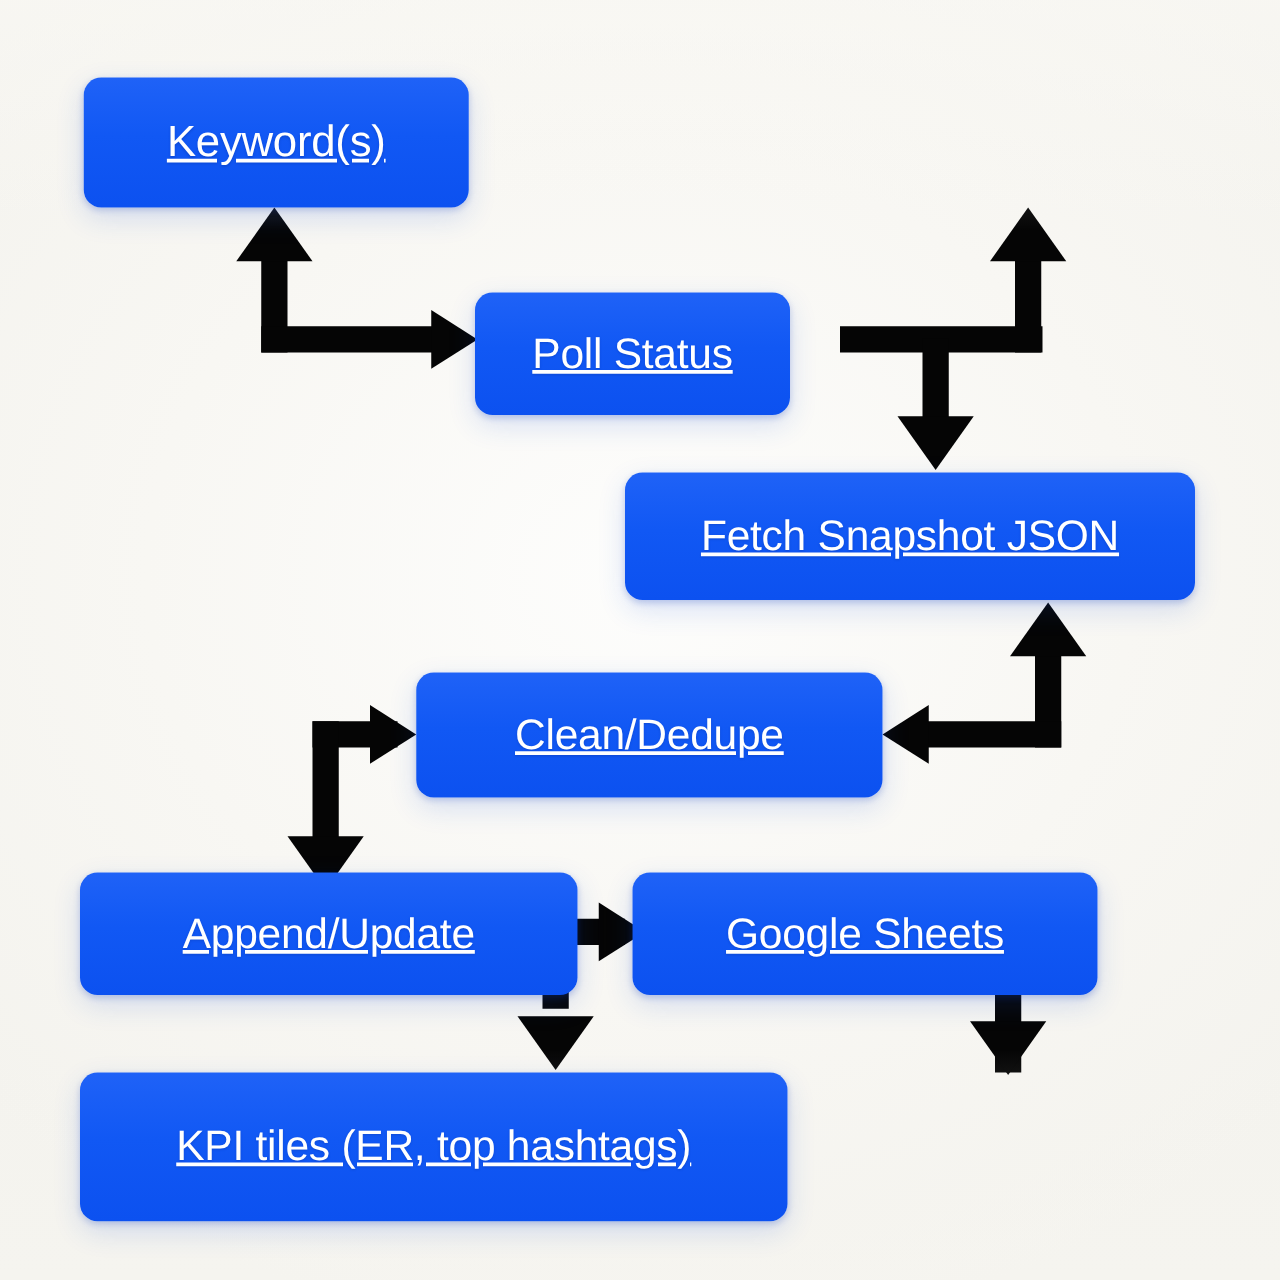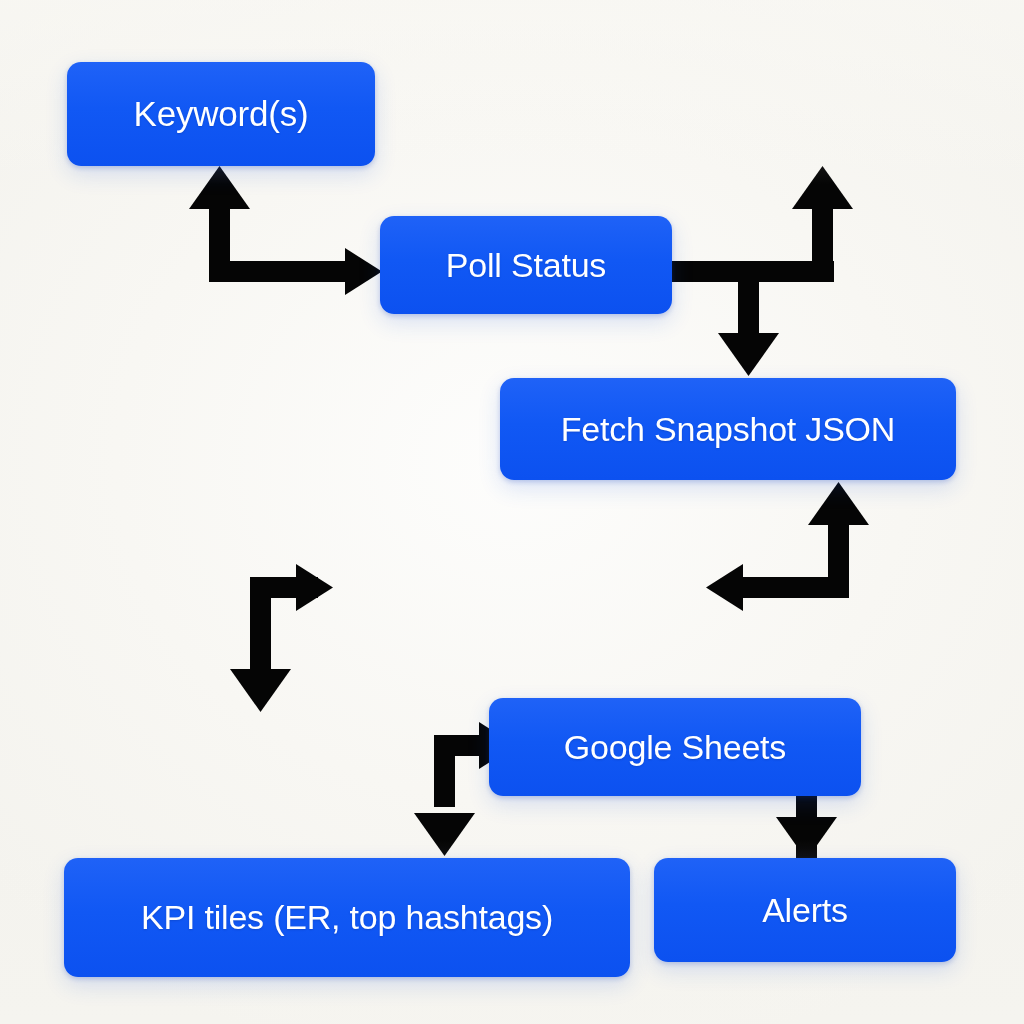--- a/index.html
+++ b/index.html
@@ -53,30 +53,31 @@
       0 2px 5px rgba(20, 60, 180, 0.22),
       0 8px 22px rgba(30, 90, 220, 0.16);
     text-shadow: 0 1px 2px rgba(0, 30, 110, 0.22);
     z-index: 3;
     user-select: none;
   }
   .node .node-label {
     display: block;
     padding: 0 14px;
     white-space: nowrap;
+    text-decoration: underline;
   }
 
   
   #node-keyword        { left: 67px;  top: 62px;  width: 308px; height: 104px; font-size: 35px; }
   #node-create-job     { left: 463px; top: 62px;  width: 493px; height: 104px; font-size: 35px; }
-  #node-poll-status    { left: 380px; top: 216px; width: 292px; height: 98px;  font-size: 34px; }
+  #node-poll-status    { left: 380px; top: 234px; width: 252px; height: 98px;  font-size: 34px; }
   #node-fetch-json     { left: 500px; top: 378px; width: 456px; height: 102px; font-size: 34px; text-align: right; }
   #node-clean-dedupe   { left: 333px; top: 538px; width: 373px; height: 100px; font-size: 34px; }
   #node-append-update  { left: 64px;  top: 698px; width: 398px; height: 98px;  font-size: 34px; }
-  #node-google-sheets  { left: 489px; top: 698px; width: 372px; height: 98px;  font-size: 34px; }
+  #node-google-sheets  { left: 506px; top: 698px; width: 372px; height: 98px;  font-size: 34px; }
   #node-kpi-tiles      { left: 64px;  top: 858px; width: 566px; height: 119px; font-size: 34px; }
   #node-alerts         { left: 654px; top: 858px; width: 302px; height: 104px; font-size: 34px; }
 </style>
 </head>
 <body>
 
 <div id="canvas">
 
   <svg class="arrow-layer" viewBox="0 0 1024 1024" width="1024" height="1024" aria-hidden="true">
     <defs>
@@ -143,27 +144,30 @@
 
 
   <div class="node" id="node-poll-status">
     <span class="node-label">Poll Status</span>
   </div>
 
   <div class="node" id="node-fetch-json">
     <span class="node-label">Fetch Snapshot JSON</span>
   </div>
 
+  <div class="node" id="node-clean-dedupe">
+    <span class="node-label">Clean/Dedupe</span>
+  </div>
 
+  <div class="node" id="node-append-update">
+    <span class="node-label">Append/Update</span>
+  </div>
 
   <div class="node" id="node-google-sheets">
     <span class="node-label">Google Sheets</span>
   </div>
 
   <div class="node" id="node-kpi-tiles">
     <span class="node-label">KPI tiles (ER, top hashtags)</span>
   </div>
 
-  <div class="node" id="node-alerts">
-    <span class="node-label">Alerts</span>
-  </div>
 
 </div>
 
 </body></html>

